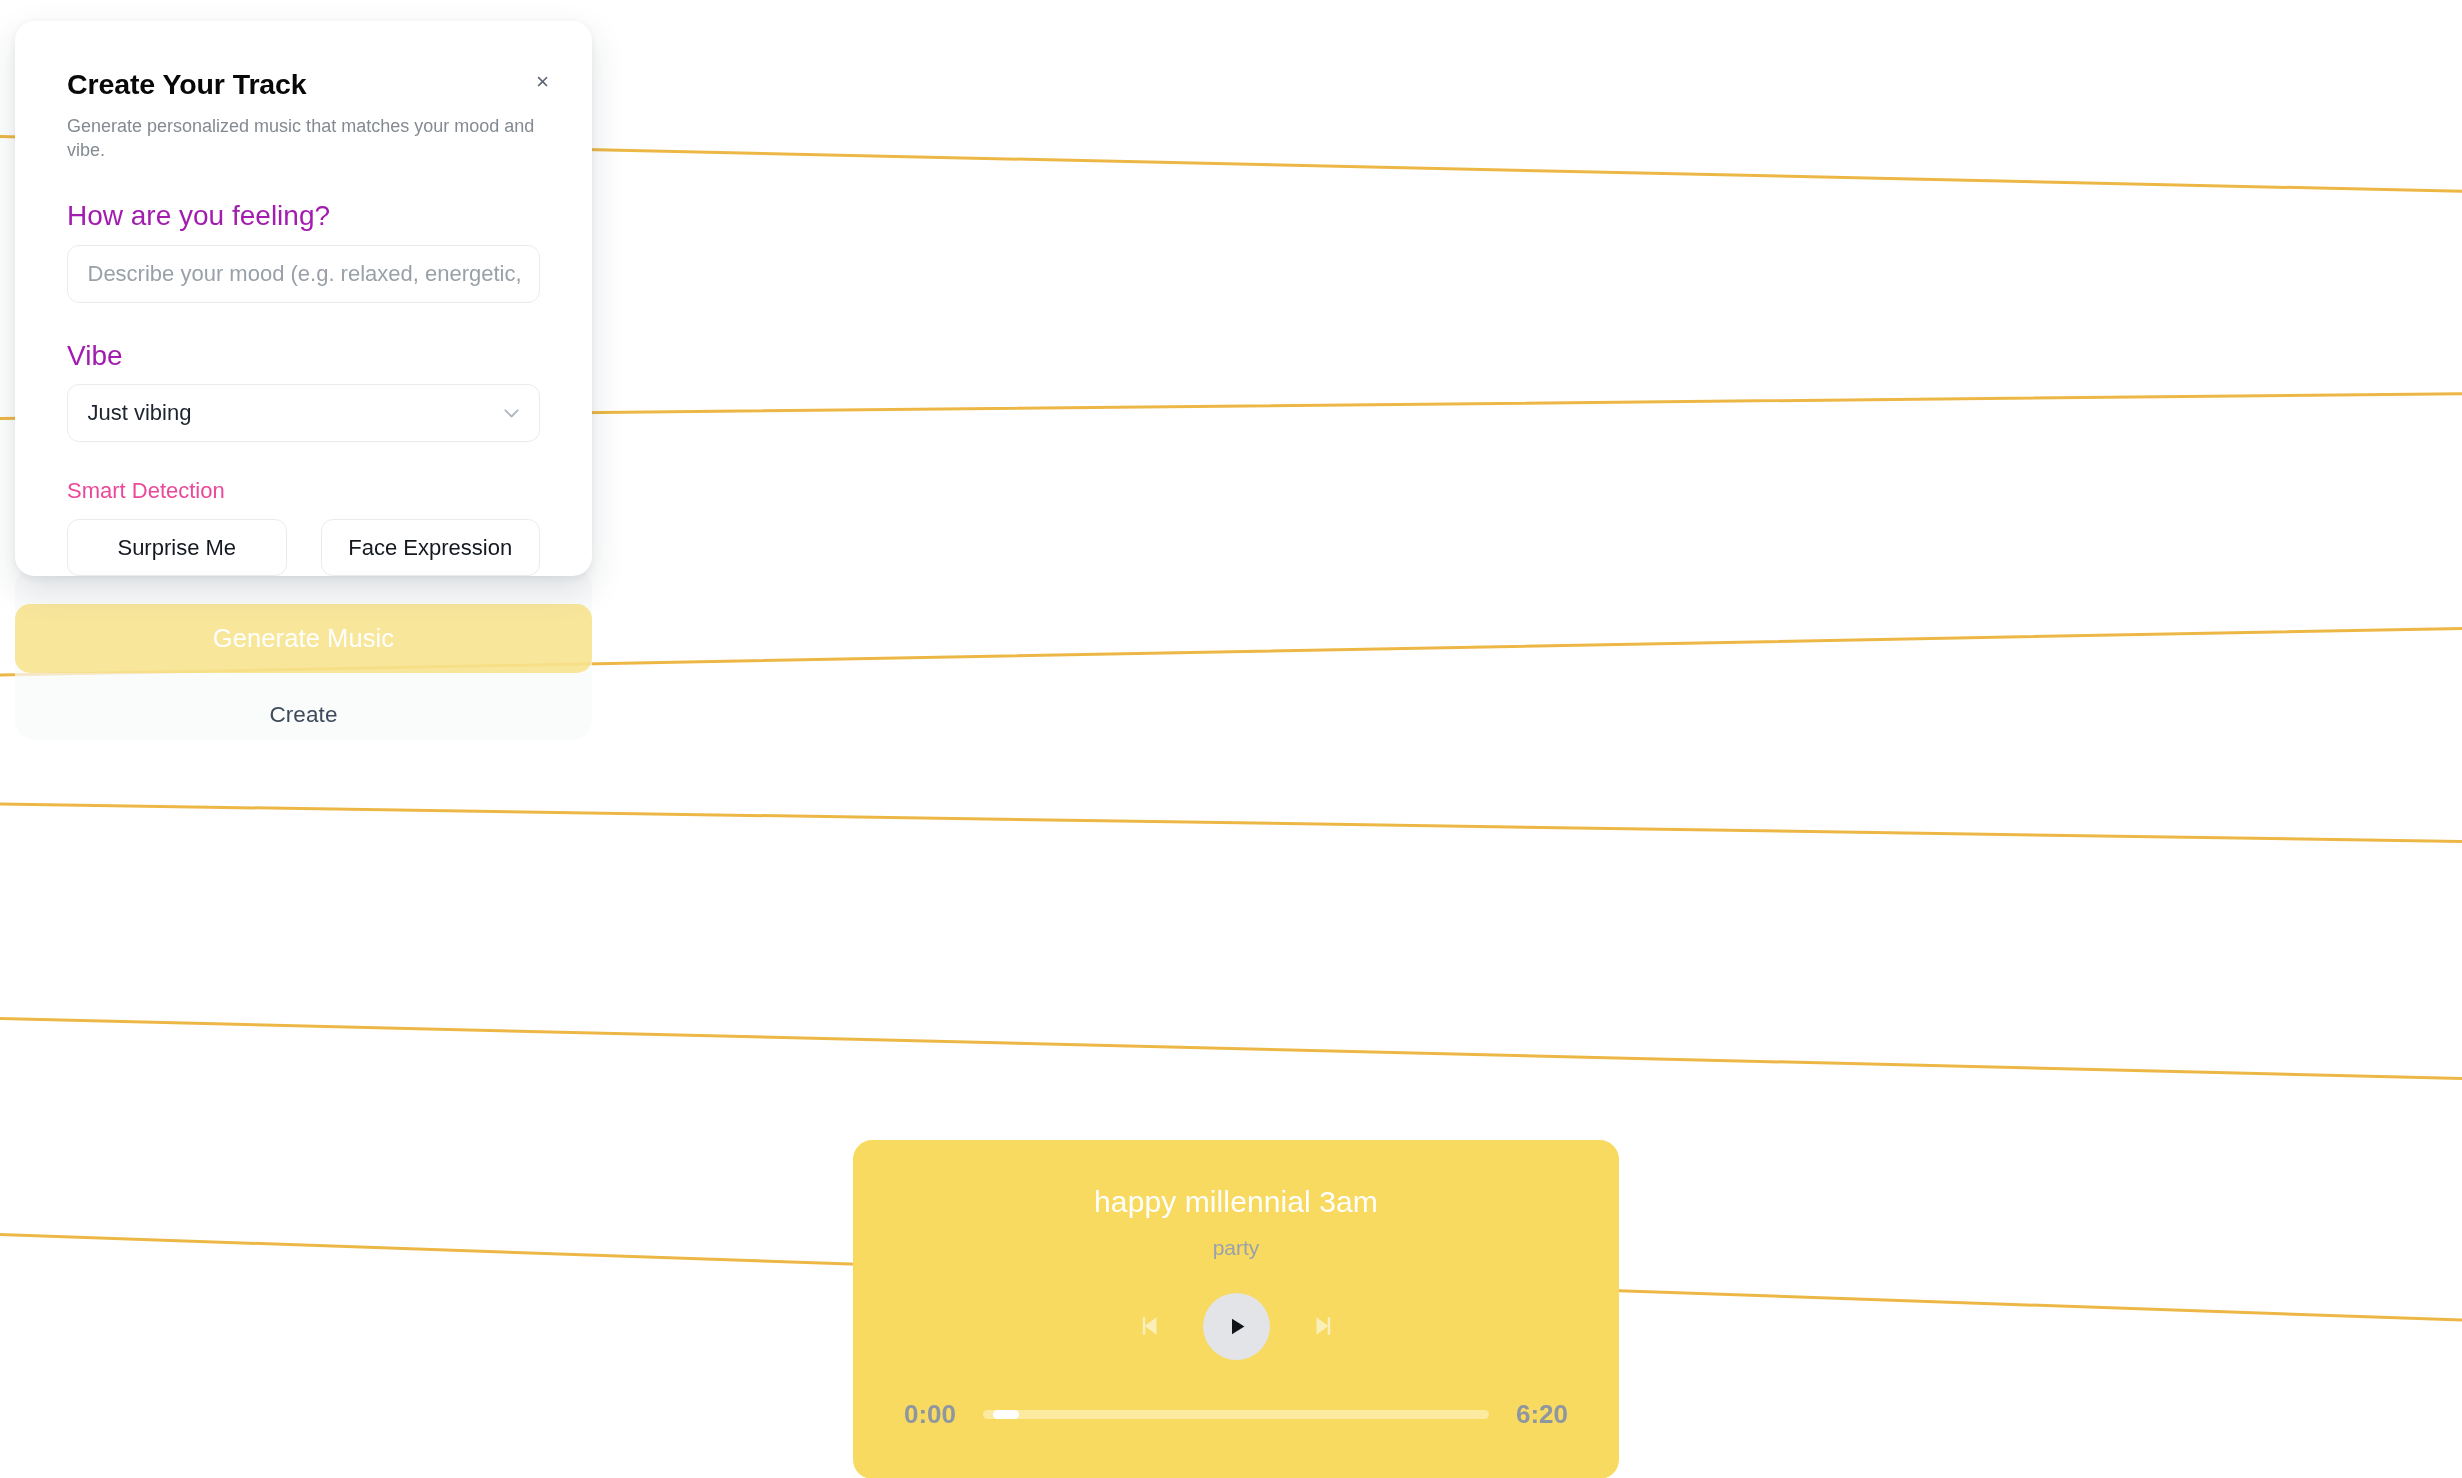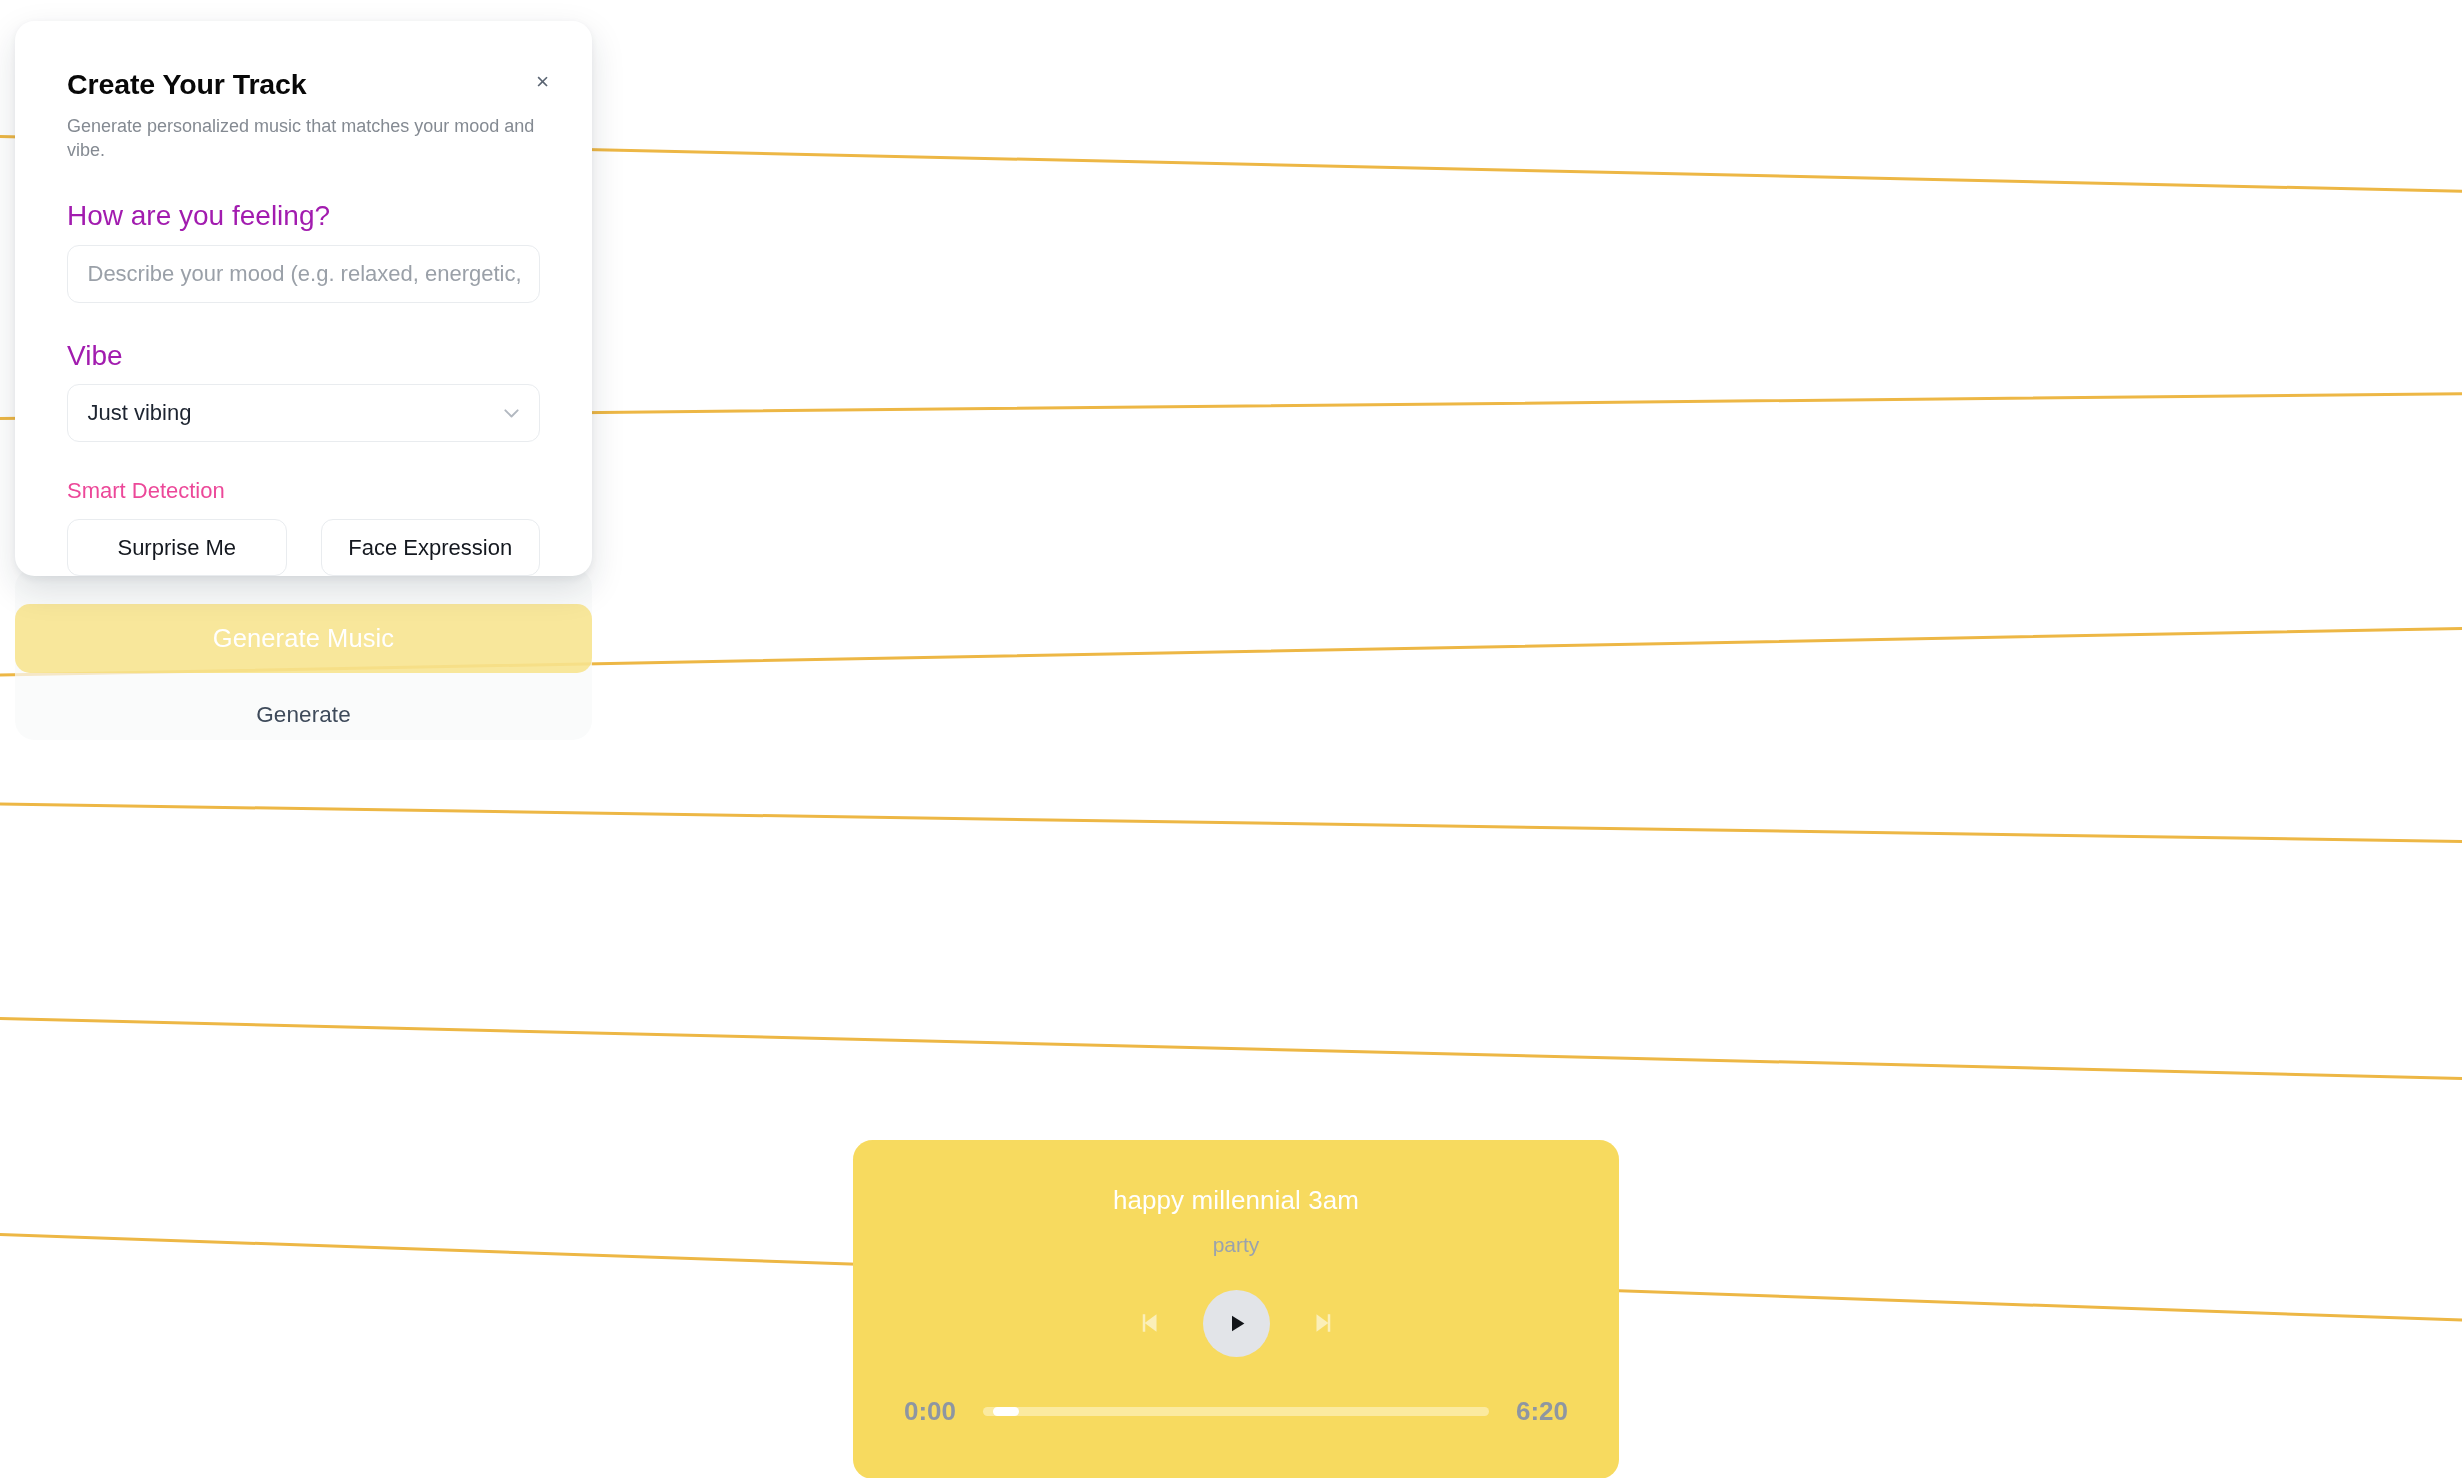--- a/index.html
+++ b/index.html
@@ -204,21 +204,21 @@
     width: 766px;
     height: 339px;
     background: #f7da5f;
     border-radius: 19.5px;
     z-index: 6;
     padding: 45px 42px 0 42px;
   }
 
   .player-title {
     text-align: center;
-    font-size: 26px;
+    font-size: 30px;
     color: #ffffff;
     letter-spacing: 0.1px;
   }
 
   .player-sub {
     text-align: center;
     margin-top: 16.5px;
     font-size: 21px;
     color: #9aa2ad;
   }
@@ -306,21 +306,21 @@
         <line x1="0" y1="1072" x2="3284" y2="1122"></line>
         <line x1="0" y1="1358" x2="3284" y2="1438"></line>
         <line x1="0" y1="1646" x2="3284" y2="1760"></line>
       </g>
   </svg>
 
   <div class="history-panel"></div>
 
   <button class="generate-btn">Generate Music</button>
 
-  <div class="history-label">Generate</div>
+  <div class="history-label">Create</div>
 
   <div class="modal">
 
     <button class="modal-close">×</button>
 
     <div class="modal-title">Create Your Track</div>
 
     <div class="modal-subtitle">Generate personalized music that matches your mood and vibe.</div>
 
     <div class="field-label">How are you feeling?</div>

